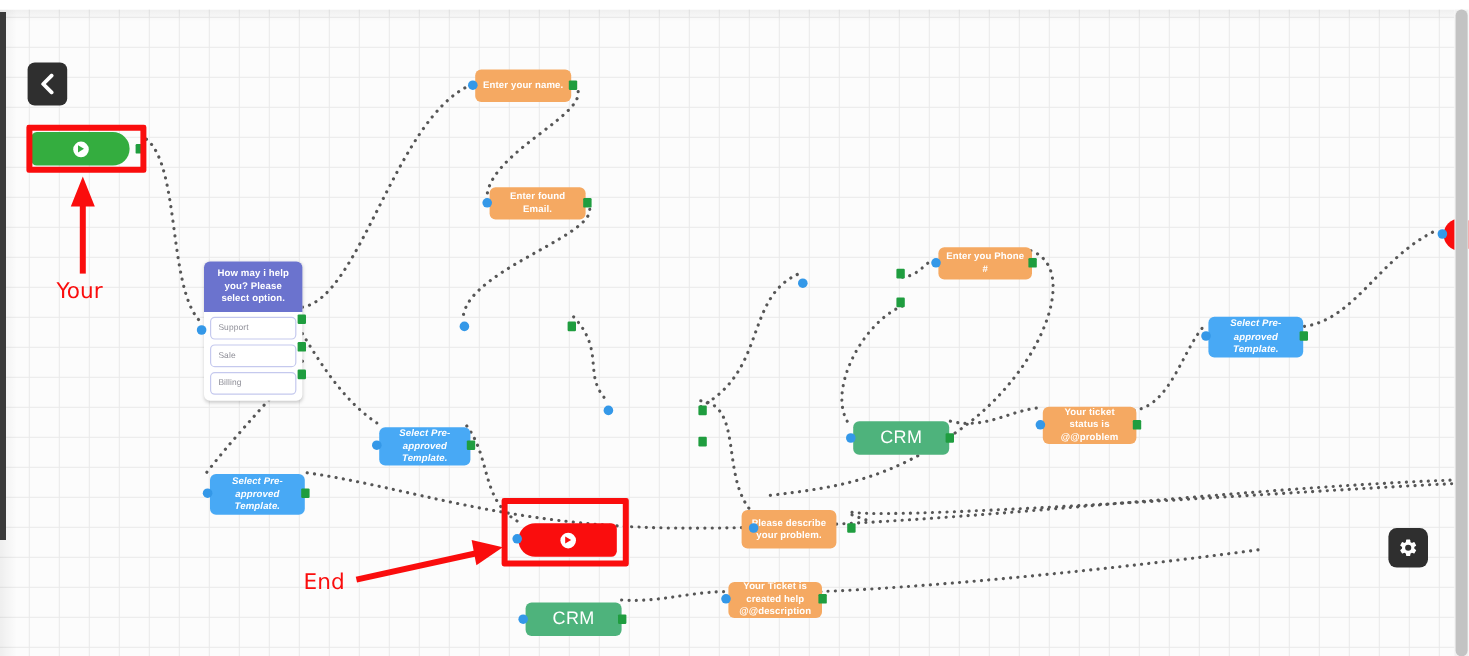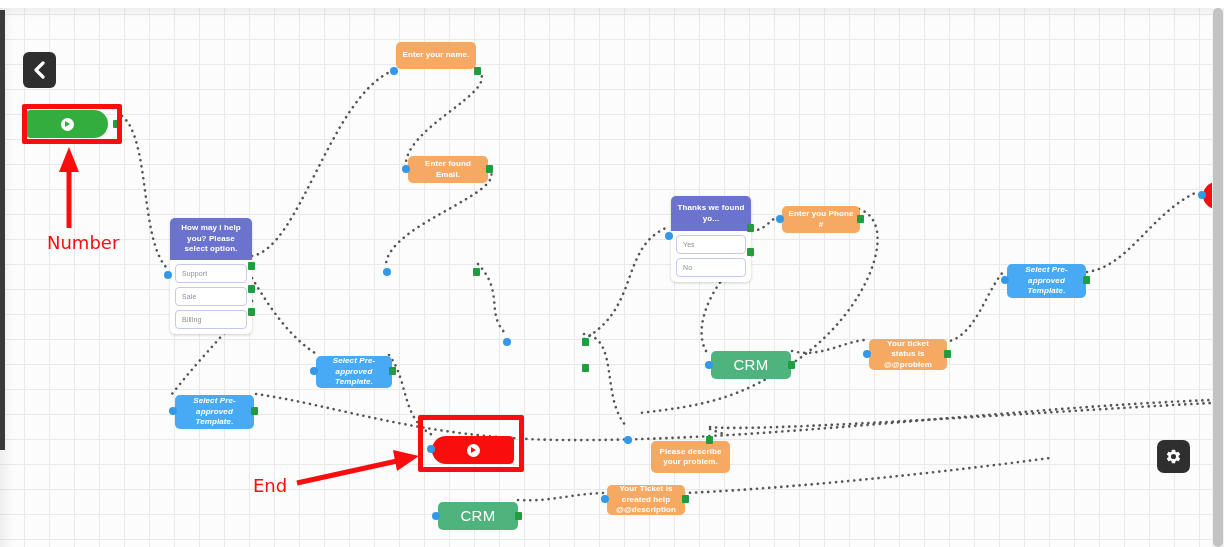--- a/index.html
+++ b/index.html
@@ -333,42 +333,35 @@
         <div class="menu-opt">Support</div>
         <div class="menu-opt">Sale</div>
         <div class="menu-opt">Billing</div>
       </div>
     </div>
     <div class="port in" style="left:164px; top:263px;"></div>
     <div class="port out" style="left:248px; top:254px;"></div>
     <div class="port out" style="left:248px; top:277px;"></div>
     <div class="port out" style="left:248px; top:300px;"></div>
 
-    <div class="node msg" style="left:396px; top:34px; width:80px; height:27px;">Enter your name.</div>
+    <div class="node msg" style="left:396px; top:50px; width:80px; height:27px;">Enter your name.</div>
     <div class="port in" style="left:390px; top:59px;"></div>
     <div class="port out" style="left:474px; top:59px;"></div>
 
     <div class="node msg" style="left:408px; top:148px; width:80px; height:27px;">Enter found Email.</div>
     <div class="port in" style="left:402px; top:157px;"></div>
     <div class="port out" style="left:486px; top:157px;"></div>
 
     <div class="port in" style="left:383px; top:260px;"></div>
     <div class="port out" style="left:473px; top:260px;"></div>
 
     <div class="port in" style="left:503px; top:330px;"></div>
     <div class="port out" style="left:582px; top:330px;"></div>
     <div class="port out" style="left:582px; top:356px;"></div>
 
-    <div class="node menu" style="left:671px; top:188px; width:80px;">
-      <div class="menu-head" style="padding:7px 5px;">Thanks we found yo...</div>
-      <div class="menu-opts">
-        <div class="menu-opt">Yes</div>
-        <div class="menu-opt">No</div>
-      </div>
-    </div>
     <div class="port in" style="left:665px; top:224px;"></div>
     <div class="port out" style="left:747px; top:216px;"></div>
     <div class="port out" style="left:747px; top:240px;"></div>
 
     <div class="node msg" style="left:782px; top:198px; width:78px; height:27px;">Enter you Phone #</div>
     <div class="port in" style="left:776px; top:207px;"></div>
     <div class="port out" style="left:857px; top:207px;"></div>
 
     <div class="node crm" style="left:711px; top:343px; width:80px; height:28px;">CRM</div>
     <div class="port in" style="left:705px; top:353px;"></div>
@@ -383,21 +376,21 @@
     <div class="port out" style="left:1083px; top:268px;"></div>
 
     <div class="node tmpl" style="left:316px; top:348px; width:76px; height:32px;">Select Pre-approved Template.</div>
     <div class="port in" style="left:310px; top:359px;"></div>
     <div class="port out" style="left:389px; top:359px;"></div>
 
     <div class="node tmpl" style="left:175px; top:387px; width:79px; height:34px;">Select Pre-approved Template.</div>
     <div class="port in" style="left:169px; top:399px;"></div>
     <div class="port out" style="left:251px; top:399px;"></div>
 
-    <div class="node msg" style="left:651px; top:417px; width:79px; height:32px;margin-top:16px;">Please describe your problem.</div>
+    <div class="node msg" style="left:618px; top:417px; width:79px; height:32px;">Please describe your problem.</div>
     <div class="port in" style="left:624px; top:428px;"></div>
     <div class="port out" style="left:706px; top:428px;"></div>
 
     <div id="end-node" style="left:432px; top:428px;">
       <span class="play-glyph">
           <i></i>
         </span>
     </div>
     <div class="port in" style="left:427px; top:437px;"></div>
 
@@ -441,16 +434,16 @@
       <line x1="69" y1="228" x2="69" y2="162" stroke="#fa0d0d" stroke-width="5"></line>
       <polygon points="69,147 59,172 79,172" fill="#fa0d0d"></polygon>
     </g>
 
     <g>
       <line x1="297" y1="483" x2="397" y2="461" stroke="#fa0d0d" stroke-width="5"></line>
       <polygon points="419,456 393,450 397,471" fill="#fa0d0d"></polygon>
     </g>
   </svg>
 
-  <div class="anno-label" style="left:47px; top:232px;">Number</div>
+  <div class="anno-label" style="left:47px; top:232px;">Your</div>
   <div class="anno-label" style="left:253px; top:475px;">End</div>
 
 </div>
 
 </body></html>

